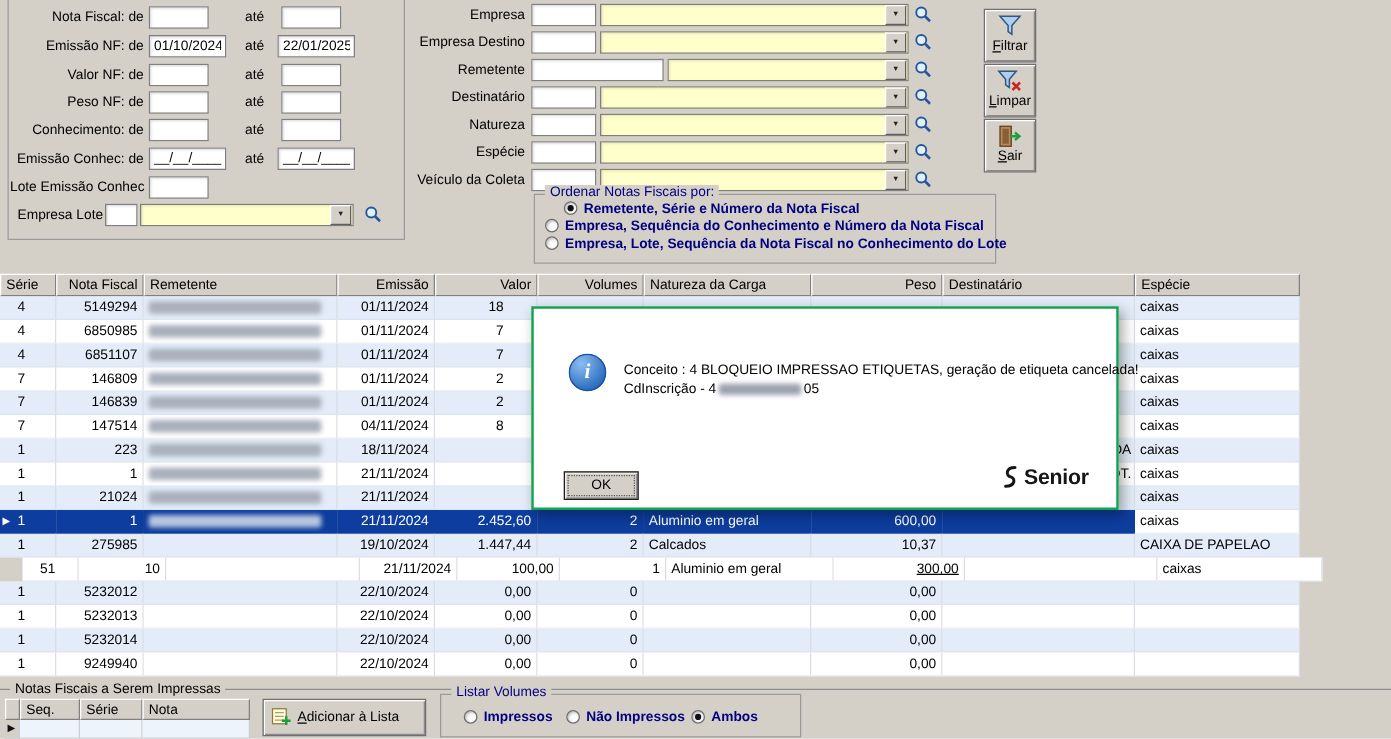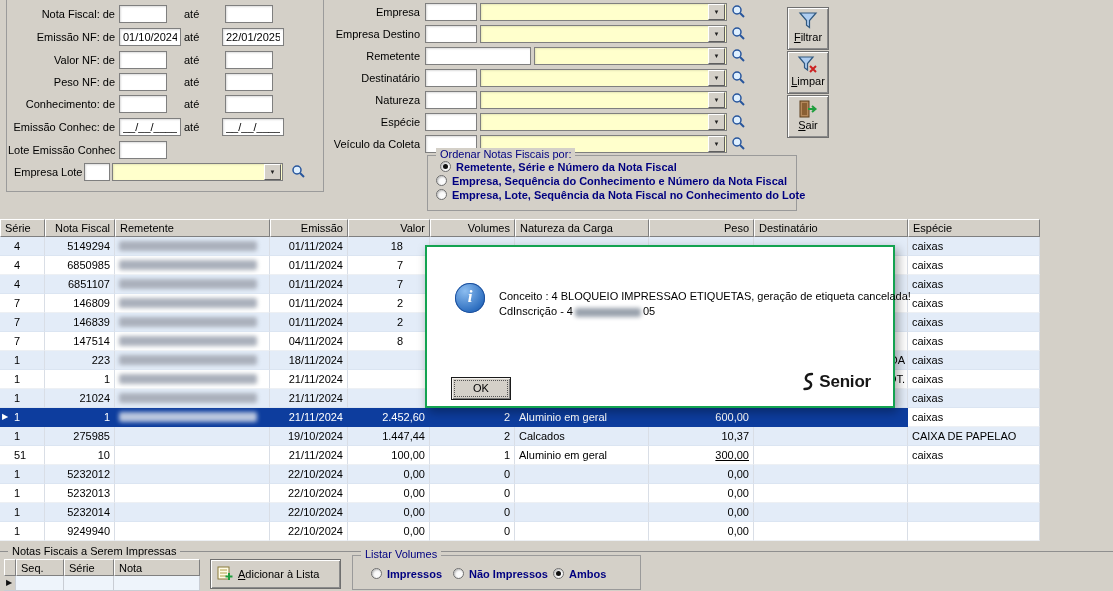--- a/index.html
+++ b/index.html
@@ -6,21 +6,21 @@
   body{width:1113px;height:591px;overflow:hidden;font-family:"Liberation Sans",sans-serif;font-size:11px;color:#000}
   #screen{position:relative;width:1113px;height:591px;background:#d4d0c8;overflow:hidden}
   .abs{position:absolute}
   
   .tb{position:absolute;height:18px;box-sizing:border-box;border:1px solid #7f7f7f;box-shadow:inset 1px 1px 2px rgba(0,0,0,.14);background:#fff;font-family:inherit;font-size:11px;padding:0 3px}
   .combo{position:absolute;height:18px;box-sizing:border-box;border:1px solid #7f7f7f;box-shadow:inset 1px 1px 2px rgba(0,0,0,.10);background:#ffffcc;display:flex;align-items:center}
   .combo-val{flex:1;padding:0 3px;white-space:nowrap;overflow:hidden}
   .arrow-btn{flex:0 0 15px;height:14px;margin:1px;background:#d4d0c8;border:1px solid;border-color:#fff #5f5f5f #5f5f5f #fff;font-size:6px;color:#222;display:flex;align-items:center;justify-content:center}
   .mag{position:absolute;width:16px;height:16px}
   .lbl{position:absolute;left:8px;width:107px;height:18px;line-height:18px;text-align:right;white-space:nowrap}
-  .atelbl{position:absolute;left:184px;height:18px;line-height:18px}
+  .atelbl{position:absolute;left:196px;height:18px;line-height:18px}
   .mlbl{position:absolute;left:328px;width:92px;height:18px;line-height:18px;text-align:right;white-space:nowrap}
   #left-panel{position:absolute;left:6px;top:-3px;width:316px;height:193px;border:1px solid #9b9b9b}
   
   .gbox{position:absolute;border:1px solid #9a9a9a}
   .gbox-title{position:absolute;left:8px;top:-8px;background:#d4d0c8;padding:0 4px;color:#000080;white-space:nowrap}
   .opt{position:absolute;display:flex;align-items:center;gap:5px;height:13px;white-space:nowrap}
   .optlbl{color:#000080;font-weight:bold;white-space:nowrap}
   .radio{width:11px;height:11px;border-radius:50%;background:#fbfbfb;border:1px solid #6d6d6d;box-shadow:inset 1px 1px 2px rgba(0,0,0,.25);flex:0 0 auto;position:relative;box-sizing:border-box}
   .radio.on::after{content:"";position:absolute;left:2px;top:2px;width:5px;height:5px;border-radius:50%;background:#101010}
   
@@ -208,21 +208,21 @@
   </div>
   <div class="mag" style="left:731px;top:136px">
     <svg width="15" height="15" viewBox="0 0 15 15">
         <circle cx="6" cy="6" r="4" fill="#dff0ff" stroke="#27559c" stroke-width="1.5"></circle>
         <line x1="9" y1="9" x2="13" y2="13" stroke="#27559c" stroke-width="2"></line>
       </svg>
   </div>
 
   <div class="gbox" style="left:427px;top:155px;width:368px;height:54px">
     <span class="gbox-title">Ordenar Notas Fiscais por:</span>
-    <div class="opt" style="left:12px;top:4px">
+    <div class="opt" style="left:23px;top:4px">
       <span class="radio on"></span>
       <span class="optlbl">Remetente, Série e Número da Nota Fiscal</span>
     </div>
     <div class="opt" style="left:8px;top:32px">
       <span class="radio"></span>
       <span class="optlbl">Empresa, Lote, Sequência da Nota Fiscal no Conhecimento do Lote</span>
     </div>
     <div class="opt" style="left:8px;top:18px">
       <span class="radio"></span>
       <span class="optlbl">Empresa, Sequência do Conhecimento e Número da Nota Fiscal</span>
@@ -397,21 +397,21 @@
         <div class="cell c-remetente a-left" style="width: 155px;"></div>
         <div class="cell c-emissao a-right" style="width: 78px;">19/10/2024</div>
         <div class="cell c-valor a-right" style="width: 82px;">1.447,44</div>
         <div class="cell c-volumes a-right" style="width: 85px;">2</div>
         <div class="cell c-natureza a-left" style="width: 134px;">Calcados</div>
         <div class="cell c-peso a-right" style="width: 105px;">10,37</div>
         <div class="cell c-destinatario a-left" style="width: 154px;"></div>
         <div class="cell c-especie a-left" style="width: 132px;">CAIXA DE PAPELAO</div>
       </div>
       <div class="grid-row">
-        <div class="cell c-serie a-left" style="width: 45px;">51</div>
+        <div class="cell c-serie a-left" style="width: 45px; margin-left: 18px;">51</div>
         <div class="cell c-nota a-right" style="width: 70px;">10</div>
         <div class="cell c-remetente a-left" style="width: 155px;"></div>
         <div class="cell c-emissao a-right" style="width: 78px;">21/11/2024</div>
         <div class="cell c-valor a-right" style="width: 82px;">100,00</div>
         <div class="cell c-volumes a-right" style="width: 85px;">1</div>
         <div class="cell c-natureza a-left" style="width: 134px;">Aluminio em geral</div>
         <div class="cell c-peso a-right" style="width: 105px; text-decoration: underline;">300,00</div>
         <div class="cell c-destinatario a-left" style="width: 154px;"></div>
         <div class="cell c-especie a-left" style="width: 132px;">caixas</div>
       </div>

